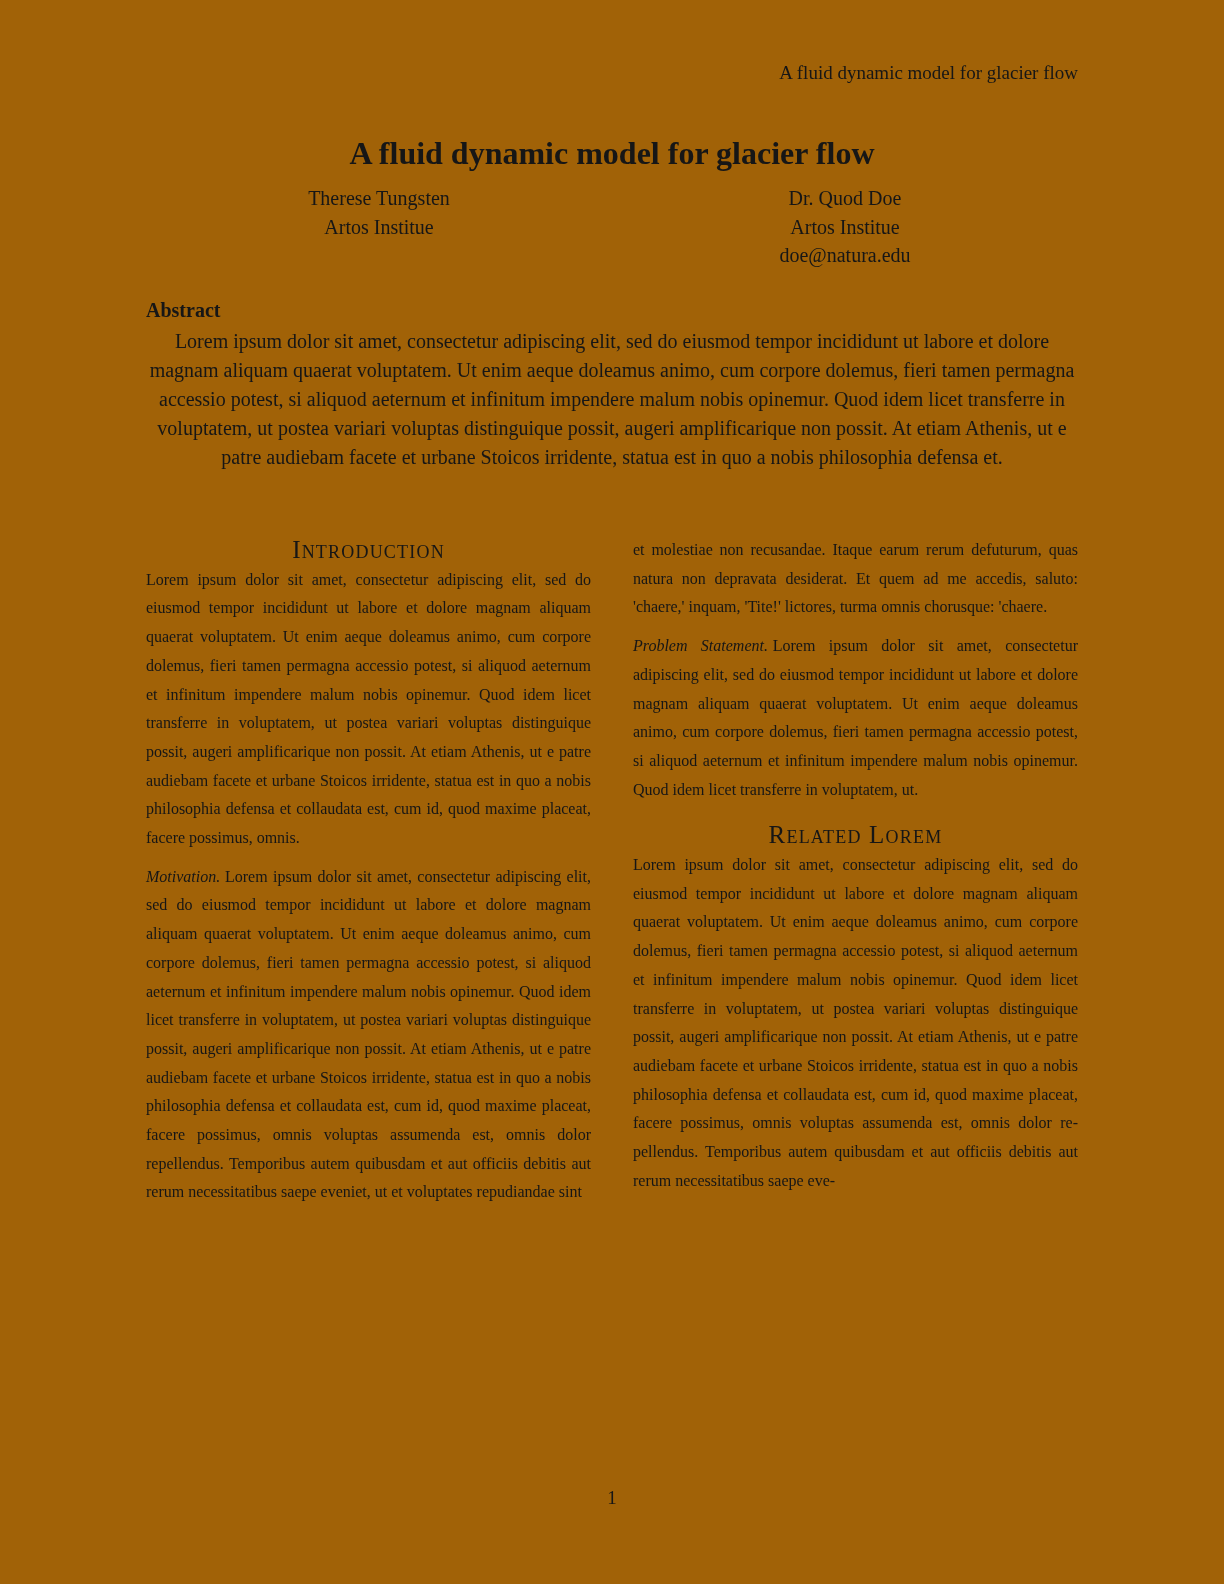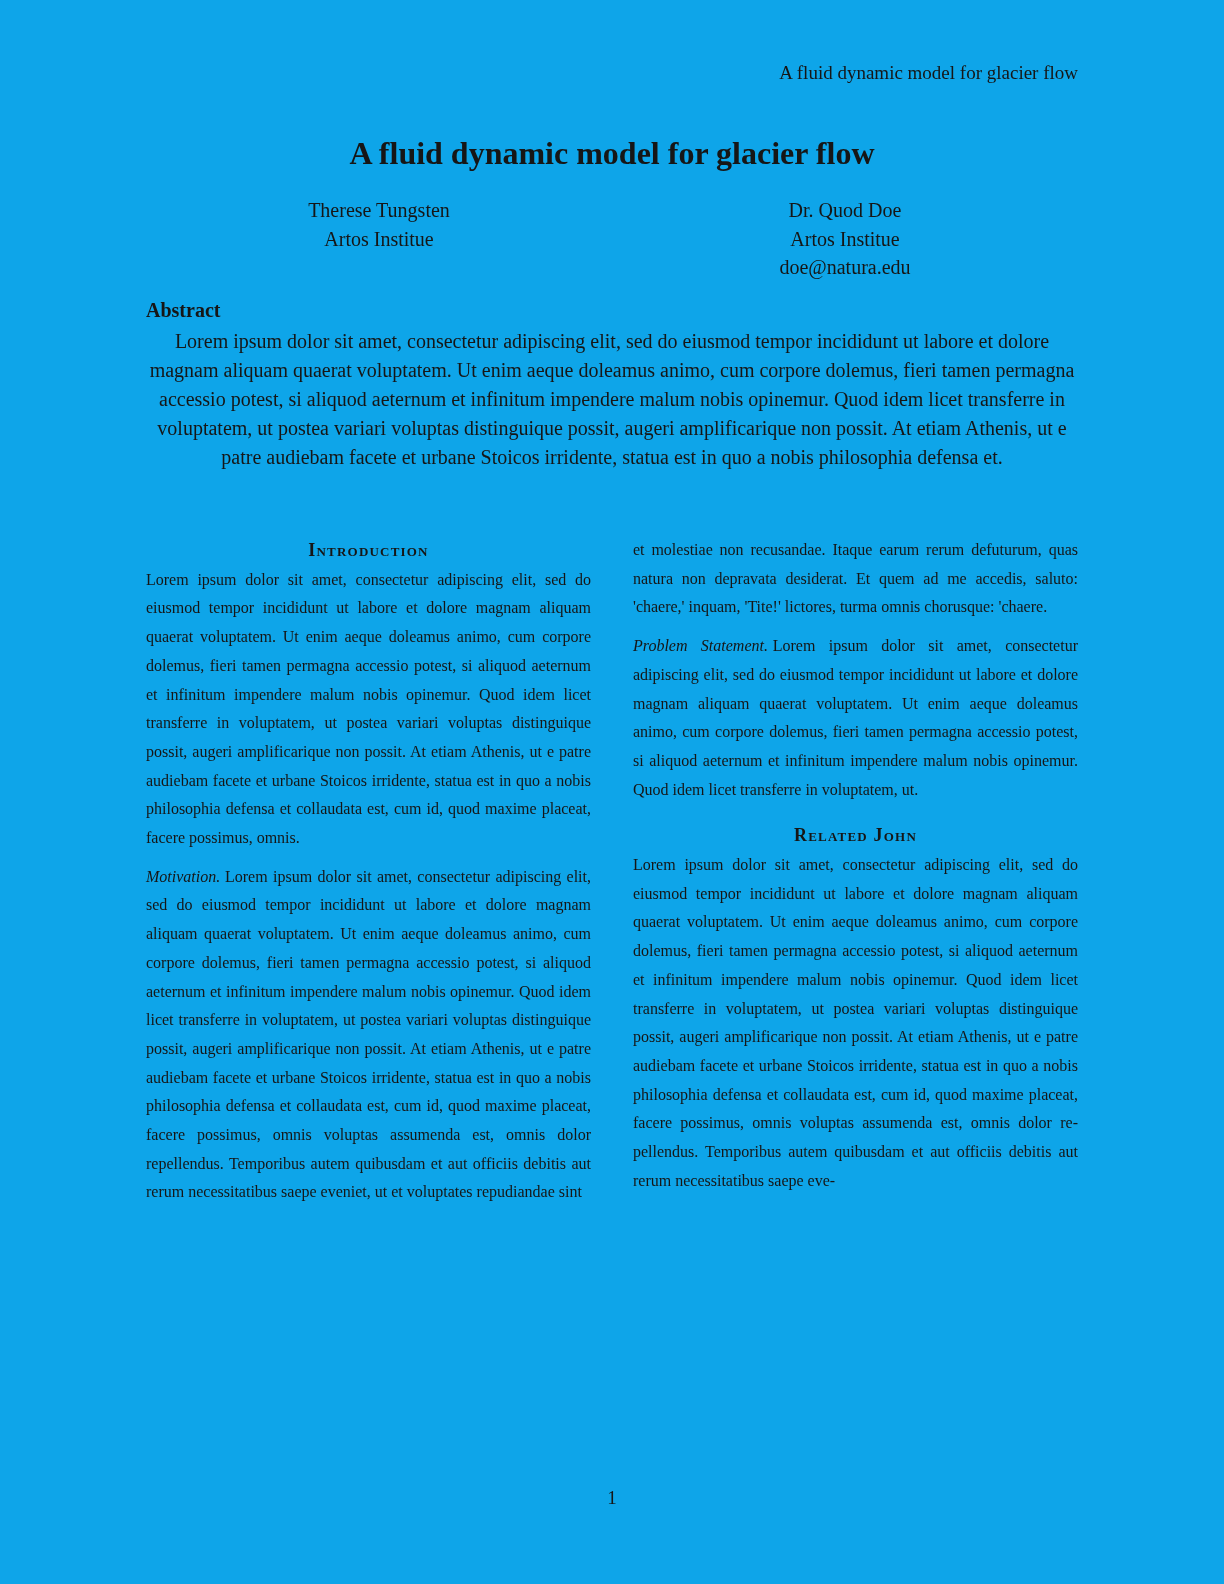--- a/index.html
+++ b/index.html
@@ -1,41 +1,41 @@
 <!DOCTYPE html>
 <html><head>
 <meta charset="utf-8">
 <style>
   html, body { margin: 0; padding: 0; background: #ffffff; }
   .page {
     position: relative;
     width: 1224px;
     height: 1584px;
-    background: #0ea5e9;
+    background: #a16207;
     color: #161616;
     font-family: "Liberation Serif", "DejaVu Serif", serif;
     overflow: hidden;
   }
   .running-header {
     position: absolute;
     top: 60px; left: 146px; width: 932px;
     text-align: right;
     font-size: 19px; line-height: 25px;
   }
   .paper-title {
     position: absolute;
     top: 132px; left: 146px; width: 932px;
     margin: 0;
     text-align: center;
     font-size: 32px; line-height: 42px;
     font-weight: 700;
   }
   .authors {
     position: absolute;
-    top: 196px; left: 146px; width: 932px;
+    top: 184px; left: 146px; width: 932px;
     display: flex;
   }
   .author { flex: 1; text-align: center; font-size: 20px; line-height: 28.5px; }
   .abstract-heading {
     position: absolute;
     top: 297px; left: 146px; width: 932px;
     font-weight: 700;
     font-size: 20px; line-height: 27px;
   }
   .abstract-text {
@@ -47,23 +47,23 @@
   .columns {
     position: absolute;
     top: 536px; left: 146px; width: 932px;
     display: flex;
     column-gap: 42px;
   }
   .col { width: 445px; }
   .section {
     margin: 0 0 1px 0;
     text-align: center;
-    font-weight: 700;
+    font-weight: 400;
     font-variant: small-caps;
-    font-size: 18px; line-height: 28.7px;
+    font-size: 25px; line-height: 28.7px;
     letter-spacing: 1.2px;
   }
   .section.related { margin-top: 17px; }
   p.body {
     margin: 0 0 10px 0;
     text-align: justify;
     font-size: 16px; line-height: 28.7px;
     hyphens: manual;
   }
   p.body:last-child { margin-bottom: 0; }
@@ -104,21 +104,21 @@
 
     <div class="col">
       <h2 class="section">Introduction</h2>
       <p class="body">Lorem ipsum dolor sit amet, consectetur adip­iscing elit, sed do eiusmod tempor incididunt ut labore et dolore magnam aliquam quaerat volup­tatem. Ut enim aeque doleamus animo, cum corpore dolemus, fieri tamen permagna accessio potest, si aliquod aeternum et infinitum impen­dere malum nobis opinemur. Quod idem licet transferre in voluptatem, ut postea variari volup­tas distinguique possit, augeri amplificarique non possit. At etiam Athenis, ut e patre audiebam facete et urbane Stoicos irridente, statua est in quo a nobis philosophia defensa et collaudata est, cum id, quod maxime placeat, facere possimus, omnis.</p>
       <p class="body"><span class="runin">Motivation.</span><span>Lorem ipsum dolor sit amet, con­sectetur adipiscing elit, sed do eiusmod tempor incididunt ut labore et dolore magnam aliquam quaerat voluptatem. Ut enim aeque doleamus an­imo, cum corpore dolemus, fieri tamen permagna accessio potest, si aliquod aeternum et infini­tum impendere malum nobis opinemur. Quod idem licet transferre in voluptatem, ut postea variari voluptas distinguique possit, augeri ampli­ficarique non possit. At etiam Athenis, ut e patre audiebam facete et urbane Stoicos irridente, statua est in quo a nobis philosophia defensa et col­laudata est, cum id, quod maxime placeat, facere possimus, omnis voluptas assumenda est, omnis dolor repellendus. Temporibus autem quibusdam et aut officiis debitis aut rerum necessitatibus saepe eveniet, ut et voluptates repudiandae sint</span></p>
     </div>
 
     <div class="col">
       <p class="body">et molestiae non recusandae. Itaque earum rerum defuturum, quas natura non depravata desiderat. Et quem ad me accedis, saluto: 'chaere,' inquam, 'Tite!' lictores, turma omnis chorusque: 'chaere.</p>
       <p class="body"><span class="runin">Problem Statement.</span><span>Lorem ipsum dolor sit amet, consectetur adipiscing elit, sed do eiusmod tem­por incididunt ut labore et dolore magnam aliquam quaerat voluptatem. Ut enim aeque doleamus animo, cum corpore dolemus, fieri tamen permagna accessio potest, si aliquod aeternum et infinitum impendere malum nobis opinemur. Quod idem licet transferre in volup­tatem, ut.</span></p>
-      <h2 class="section related">Related John</h2>
+      <h2 class="section related">Related Lorem</h2>
       <p class="body">Lorem ipsum dolor sit amet, consectetur adip­iscing elit, sed do eiusmod tempor incididunt ut labore et dolore magnam aliquam quaerat volup­tatem. Ut enim aeque doleamus animo, cum corpore dolemus, fieri tamen permagna accessio potest, si aliquod aeternum et infinitum impen­dere malum nobis opinemur. Quod idem licet transferre in voluptatem, ut postea variari volup­tas distinguique possit, augeri amplificarique non possit. At etiam Athenis, ut e patre audiebam facete et urbane Stoicos irridente, statua est in quo a nobis philosophia defensa et collaudata est, cum id, quod maxime placeat, facere possimus, omnis voluptas assumenda est, omnis dolor re­pellendus. Temporibus autem quibusdam et aut officiis debitis aut rerum necessitatibus saepe eve-</p>
     </div>
 
   </div>
 
   <div class="page-number">1</div>
 
 </div>
 
 </body></html>

